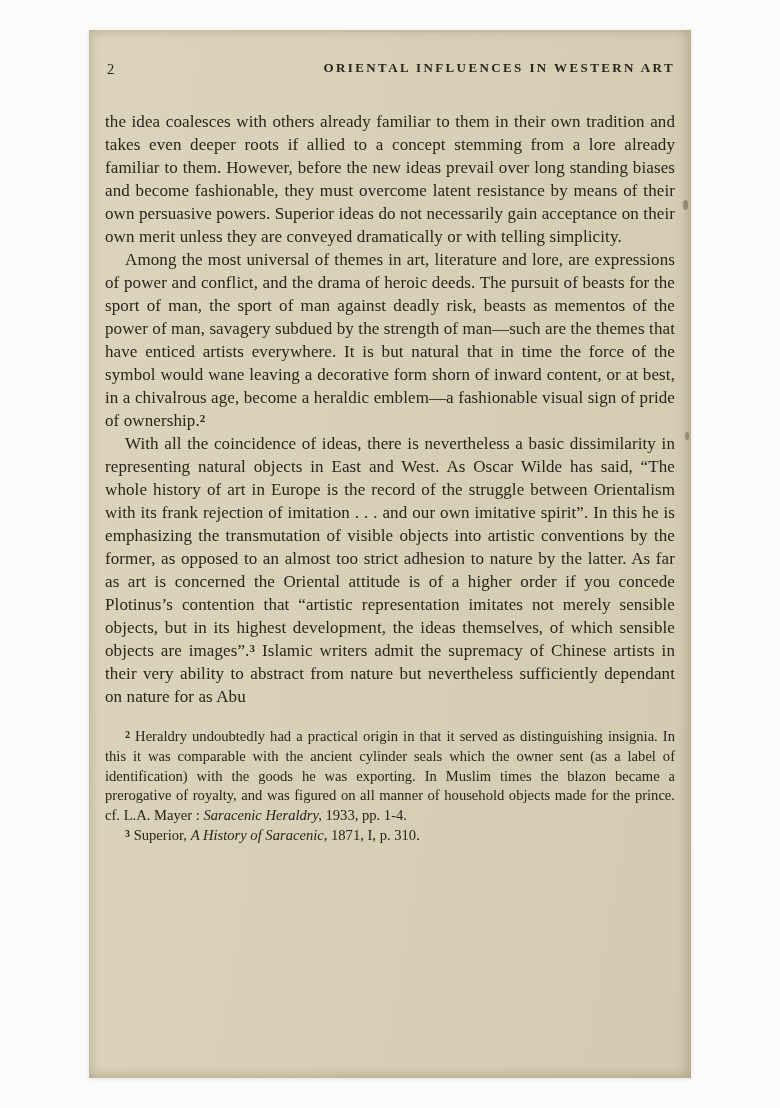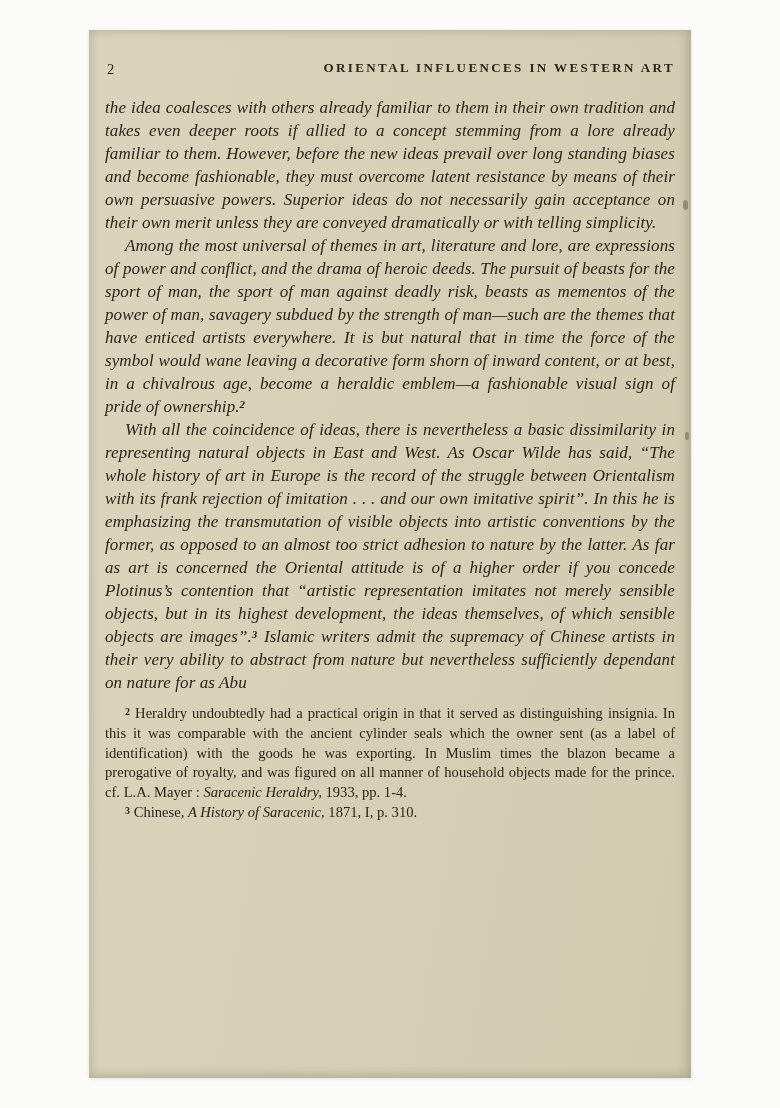--- a/index.html
+++ b/index.html
@@ -43,42 +43,41 @@
   }
   .running-head {
     display: block;
     text-align: right;
     font-size: 13px;
     font-weight: 700;
     letter-spacing: 2.4px;
     white-space: nowrap;
   }
   .body-text {
-    margin-top: 18px;
+    margin-top: 32px;
     text-align: justify;
     font-size: 17px;
     line-height: 23px;
     letter-spacing: 0.1px;
-    font-style: italic;
   }
   .para {
     margin: 0;
     text-indent: 20px;
   }
   .para.no-indent {
     text-indent: 0;
   }
   sup.note-ref {
     font-size: 11px;
     line-height: 0;
     vertical-align: 4px;
     font-weight: 700;
   }
   .footnotes {
-    margin-top: 10px;
+    margin-top: 19px;
     text-align: justify;
     font-size: 14.6px;
     line-height: 19.8px;
   }
   .footnote {
     margin: 0;
     text-indent: 20px;
   }
   .footnote sup.note-ref {
     font-size: 10px;
@@ -107,19 +106,19 @@
     <p class="para no-indent"><span>the idea coalesces with others already familiar to them in their own tradition and takes even deeper roots if allied to a concept stemming from a lore already familiar to them. However, before the new ideas prevail over long standing biases and become fashionable, they must overcome latent resistance by means of their own persuasive powers. Superior ideas do not necessarily gain acceptance on their own merit unless they are conveyed dramatically or with telling simplicity.</span></p>
 
     <p class="para"><span>Among the most universal of themes in art, literature and lore, are expressions of power and conflict, and the drama of heroic deeds. The pursuit of beasts for the sport of man, the sport of man against deadly risk, beasts as mementos of the power of man, savagery subdued by the strength of man—such are the themes that have enticed artists everywhere. It is but natural that in time the force of the symbol would wane leaving a decorative form shorn of inward content, or at best, in a chivalrous age, become a heraldic emblem—a fashionable visual sign of pride of ownership.</span><sup class="note-ref">2</sup></p>
 
     <p class="para"><span>With all the coincidence of ideas, there is nevertheless a basic dissimilarity in representing natural objects in East and West. As Oscar Wilde has said, “The whole history of art in Europe is the record of the struggle between Orientalism with its frank rejection of imitation . . . and our own imitative spirit”. In this he is emphasizing the transmutation of visible objects into artistic conventions by the former, as opposed to an almost too strict adhesion to nature by the latter. As far as art is concerned the Oriental attitude is of a higher order if you concede Plotinus’s contention that “artistic representation imitates not merely sensible objects, but in its highest development, the ideas themselves, of which sensible objects are images”.</span><sup class="note-ref">3</sup><span> Islamic writers admit the supremacy of Chinese artists in their very ability to abstract from nature but nevertheless sufficiently dependant on nature for as Abu</span></p>
   </div>
 
   <div class="footnotes">
     <p class="footnote"><sup class="note-ref">2</sup><span> Heraldry undoubtedly had a practical origin in that it served as distinguishing insignia. In this it was comparable with the ancient cylinder seals which the owner sent (as a label of identification) with the goods he was exporting. In Muslim times the blazon became a prerogative of royalty, and was figured on all manner of household objects made for the prince. cf. L.A. Mayer : </span><i>Saracenic Heraldry,</i><span> 1933, pp. 1-4.</span></p>
 
-    <p class="footnote"><sup class="note-ref">3</sup><span> Chinese, </span><i>A History of Saracenic</i><span>, 1871, I, p. 310.</span></p>
+    <p class="footnote"><sup class="note-ref">3</sup><span> Superior, </span><i>A History of Saracenic</i><span>, 1871, I, p. 310.</span></p>
   </div>
 
   <div class="speck s1"></div>
   <div class="speck s2"></div>
 
 </div>
 
 </body></html>

